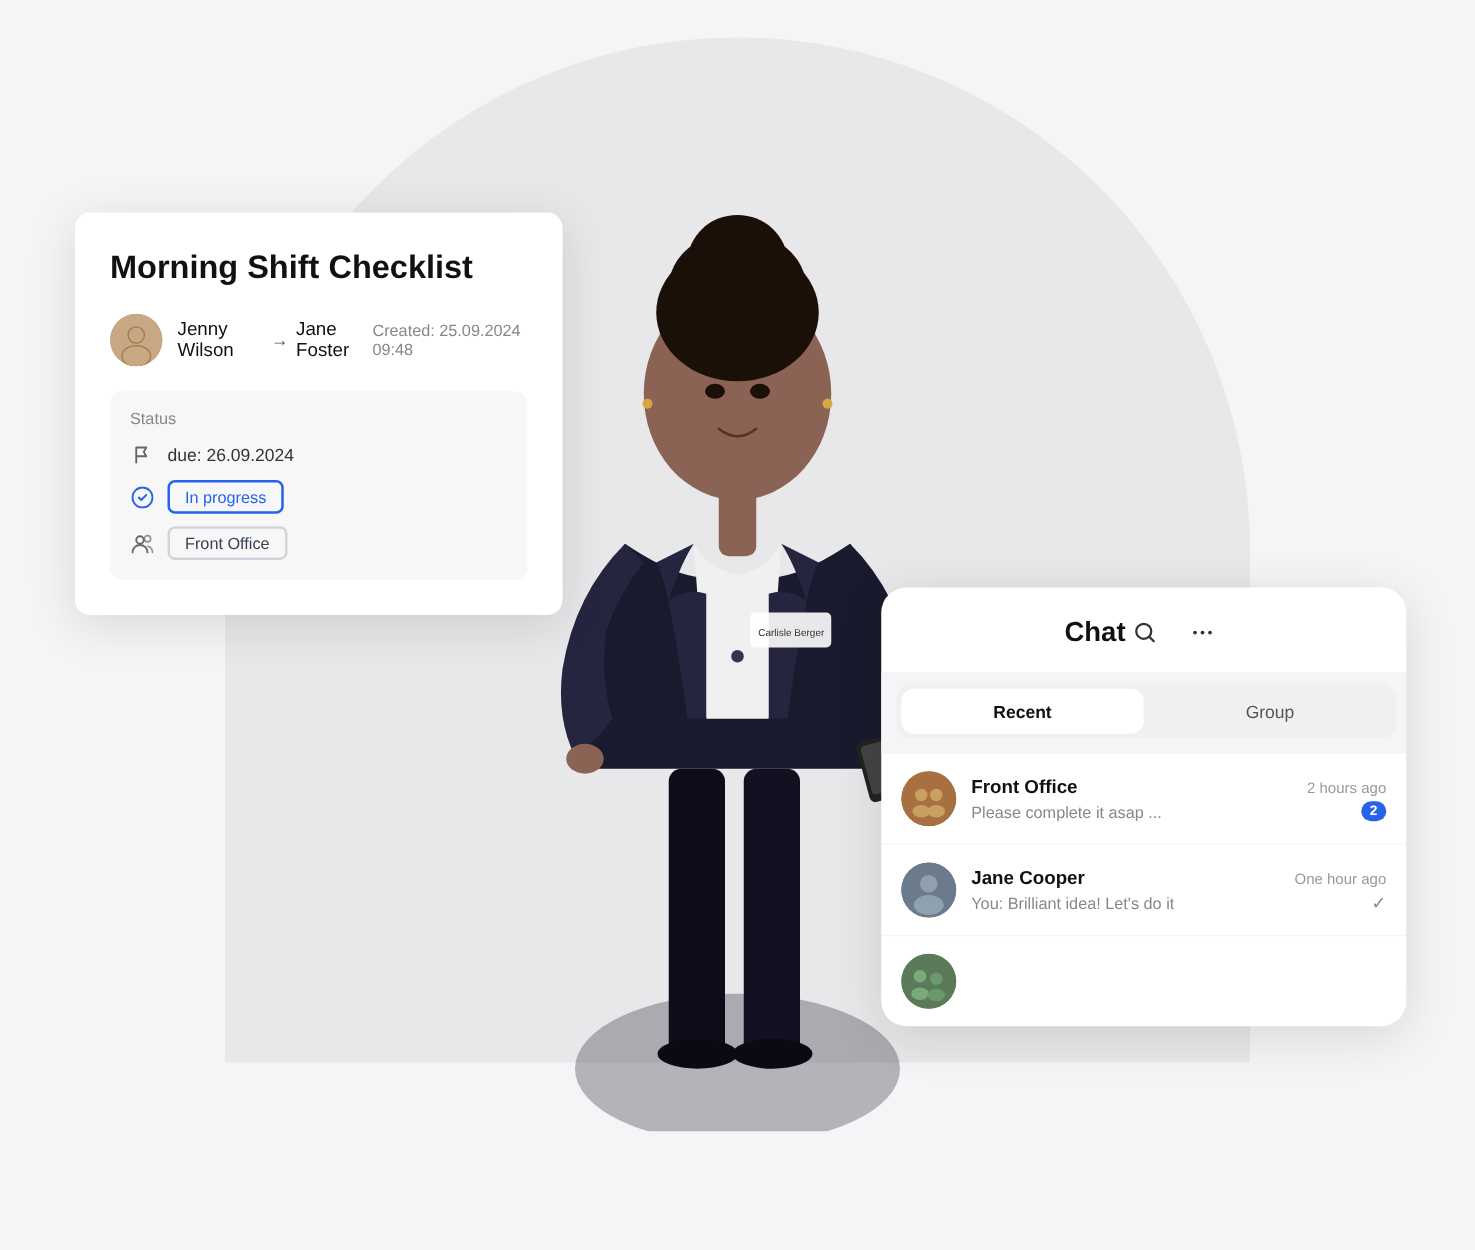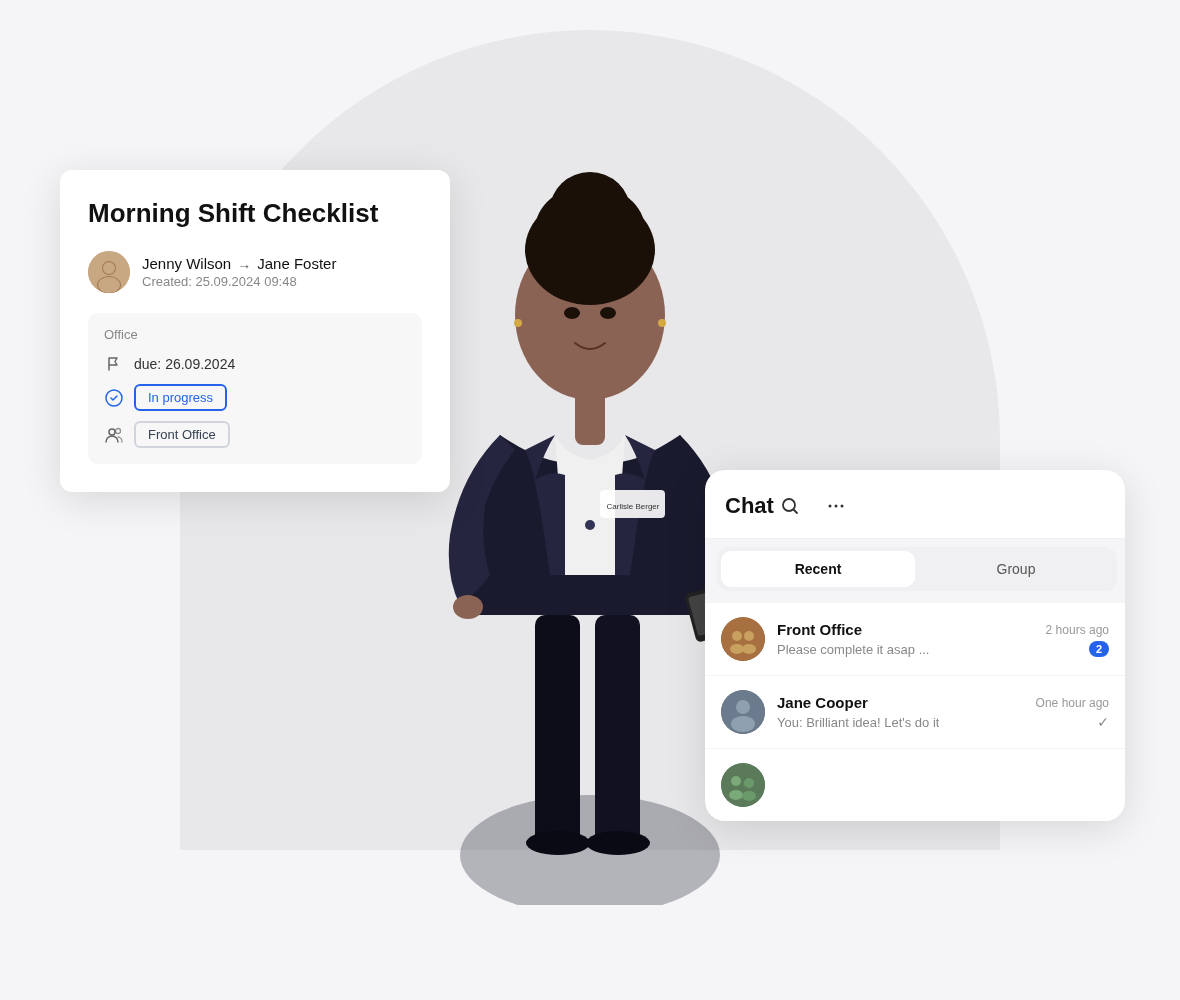--- a/index.html
+++ b/index.html
@@ -95,21 +95,20 @@
       justify-content: center;
     }
 
     .avatar-svg {
       width: 42px;
       height: 42px;
     }
 
     .user-info {
       display: flex;
-      flex-direction: column;
     }
 
     .user-names {
       font-size: 15px;
       font-weight: 500;
       color: #111;
       display: flex;
       align-items: center;
       gap: 6px;
     }
@@ -195,21 +194,21 @@
       background: #ffffff;
       border-radius: 20px;
       box-shadow: 0 8px 40px rgba(0,0,0,0.12);
       z-index: 10;
       overflow: hidden;
     }
 
     .chat-header {
       display: flex;
       align-items: center;
-      justify-content: flex-start;
+      justify-content: center;
       padding: 20px 20px 16px 20px;
       border-bottom: 1px solid #f0f0f0;
     }
 
     .chat-title {
       font-size: 22px;
       font-weight: 700;
       color: #111;
     }
 
@@ -447,21 +446,21 @@
         <div class="user-names">
           <span>Jenny Wilson</span>
           <span class="arrow-icon">→</span>
           <span>Jane Foster</span>
         </div>
         <div class="created-text">Created: 25.09.2024 09:48</div>
       </div>
     </div>
 
     <div class="status-section">
-      <div class="status-label">Office</div>
+      <div class="status-label">Status</div>
 
       <div class="status-item">
         <div class="status-icon">
           <svg width="16" height="16" viewBox="0 0 16 16" fill="none" xmlns="http://www.w3.org/2000/svg">
             <path d="M3 2v12M3 2h8l-2 3.5L11 9H3" stroke="#666" stroke-width="1.5" stroke-linecap="round" stroke-linejoin="round"></path>
           </svg>
         </div>
         <span class="status-text">due: 26.09.2024</span>
       </div>
 

